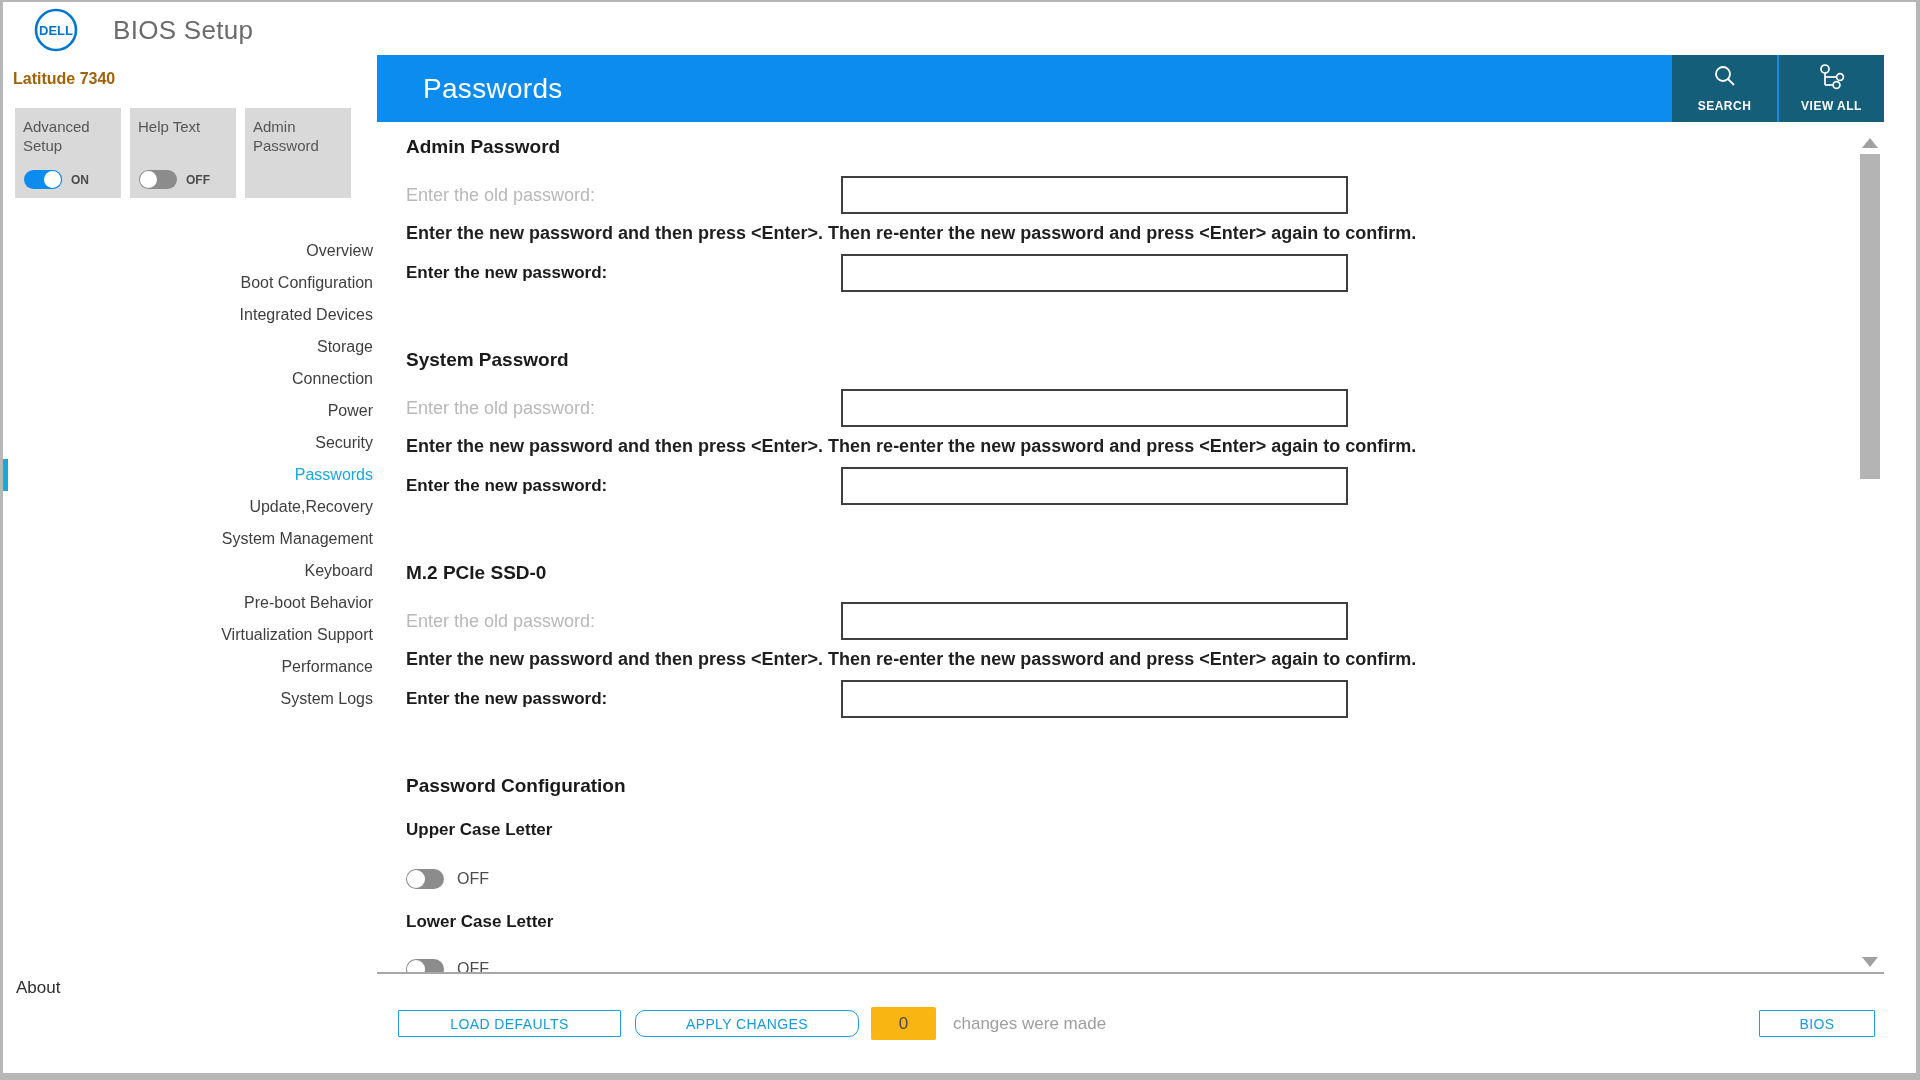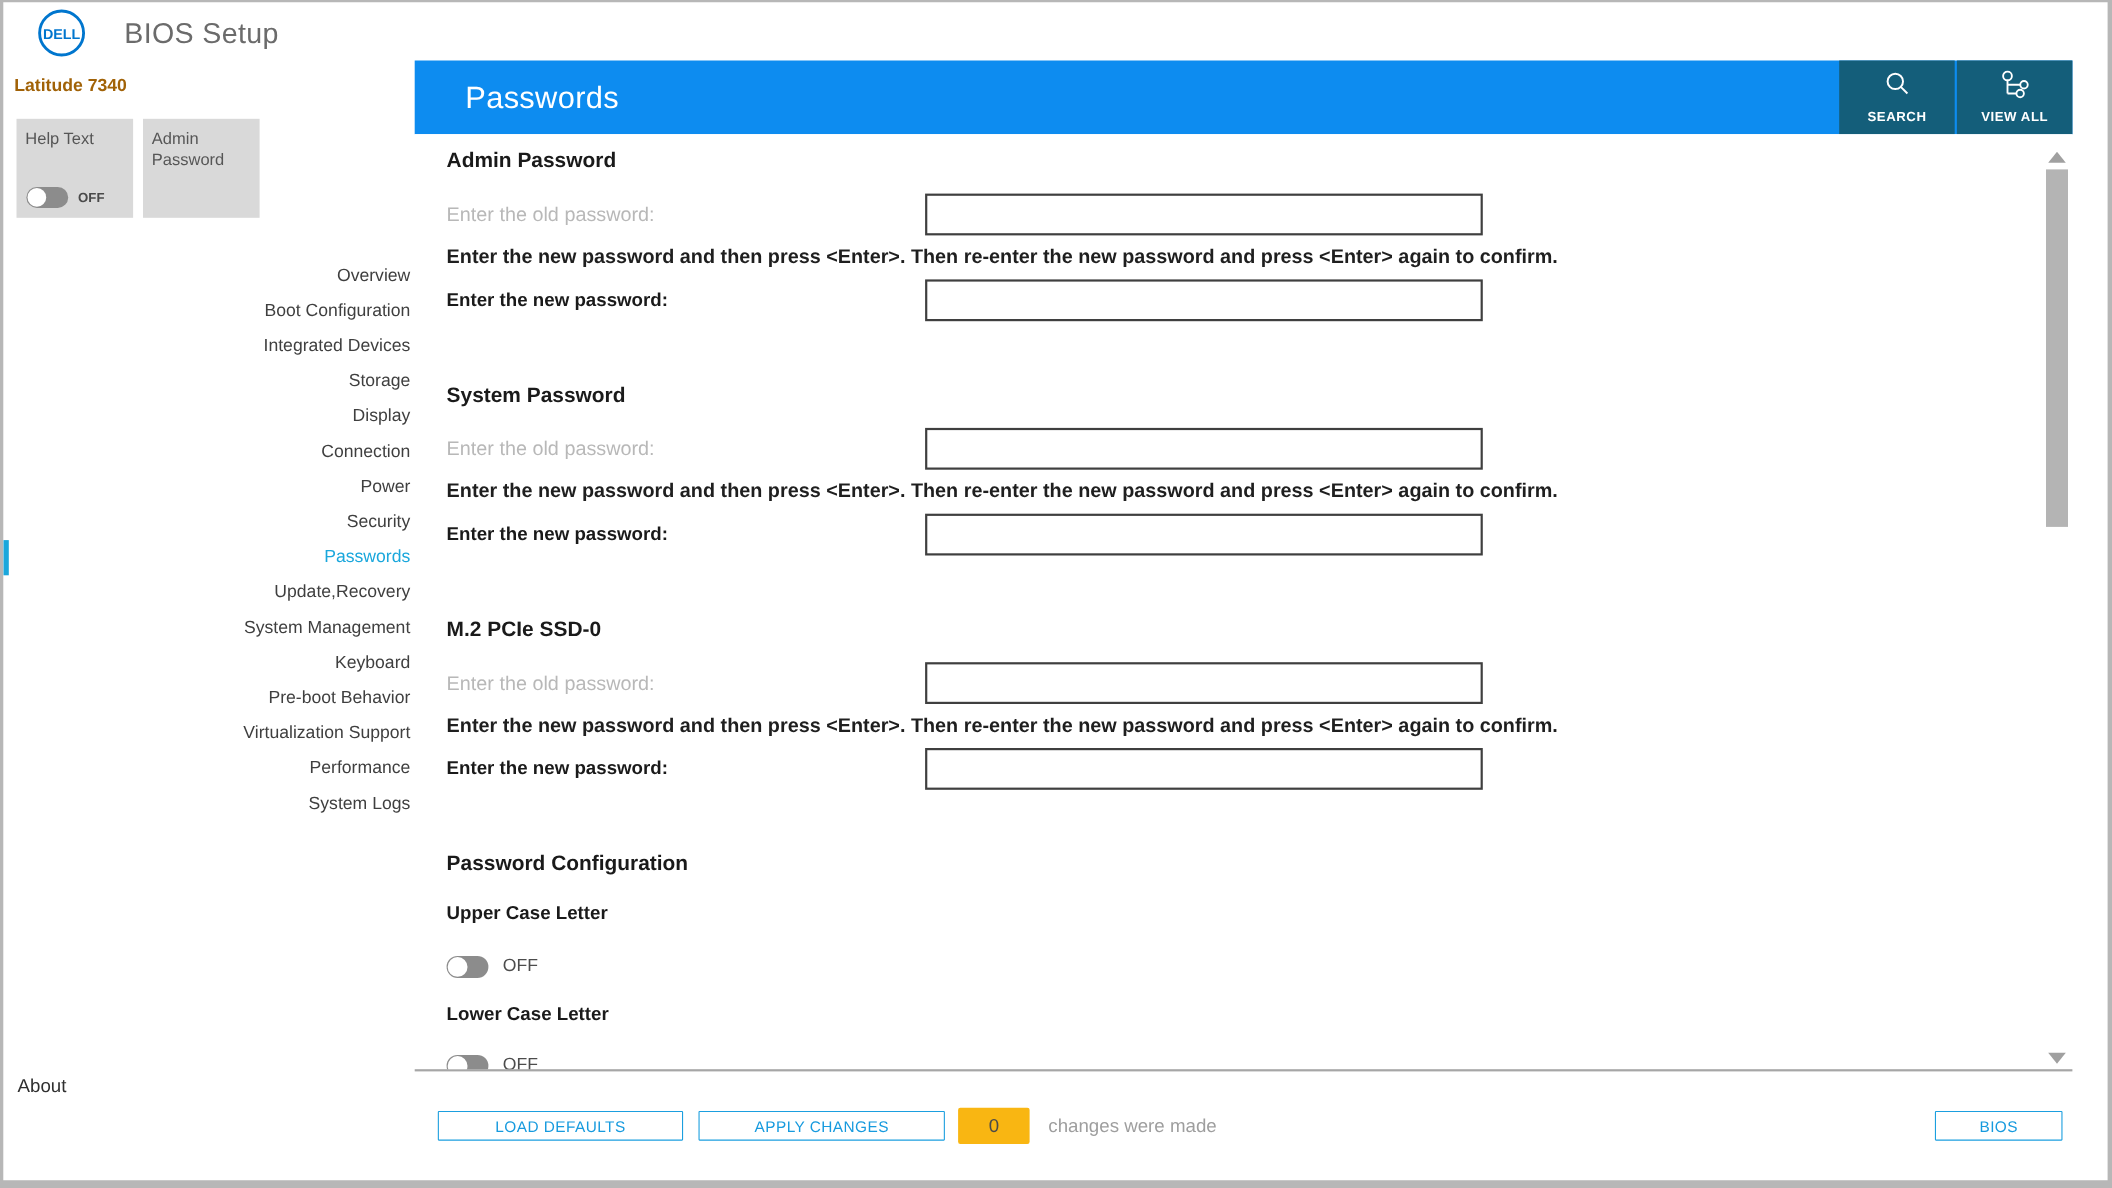--- a/index.html
+++ b/index.html
@@ -60,58 +60,66 @@
 
   
   .sb-up, .sb-down { position:absolute; left:1485px; width:0; height:0; border-left:8px solid transparent; border-right:8px solid transparent; cursor:pointer; }
   .sb-up   { top:16px;  border-bottom:10px solid #a0a0a0; }
   .sb-down { top:835px; border-top:10px solid #a0a0a0; }
   .sb-thumb { position:absolute; left:1483px; top:32px; width:20px; height:325px; background:#b4b4b4; cursor:pointer; }
 
   
   .ft-btn { position:absolute; top:1008px; height:27px; background:#fff; border:1px solid #1b9fdf; color:#169ade; font-size:14px; letter-spacing:0.4px; font-family:"Liberation Sans", sans-serif; cursor:pointer; border-radius:1px; }
   .btn-load  { left:395px; width:223px; }
-  .btn-apply { left:632px; width:224px; }
+  .btn-apply { left:632px; width:224px;border-radius:10px; }
   .btn-exit  { left:1756px; width:116px; }
   .badge { position:absolute; left:868px; top:1005px; width:65px; height:33px; background:#f9b612; color:#4a4a4a; font-size:17px; text-align:center; line-height:33px; border-radius:2px; }
   .changes-text { position:absolute; left:950px; top:1012px; font-size:17px; color:#9e9e9e; }
 </style>
 </head>
 <body>
 
 <div class="page">
 
   <svg class="logo" viewBox="0 0 46 46">
     <circle cx="23" cy="23" r="20" fill="none" stroke="#0076ce" stroke-width="2.6"></circle>
     <text x="23" y="28" text-anchor="middle" font-size="13" font-weight="bold" fill="#0076ce" font-family="Liberation Sans, sans-serif">DELL</text>
   </svg>
   <div class="app-title">BIOS Setup</div>
   <div class="model">Latitude 7340</div>
 
   <div class="cards">
     <div class="card">
+      <div class="card-label">Advanced Setup</div>
+      <div class="toggle-row">
+        <div class="toggle on">
+            <div class="knob"></div>
+          </div>
+        <span class="state-label">ON</span>
+      </div>
+    </div>
+    <div class="card">
       <div class="card-label">Help Text</div>
       <div class="toggle-row">
         <div class="toggle off">
             <div class="knob"></div>
           </div>
         <span class="state-label">OFF</span>
       </div>
     </div>
     <div class="card">
       <div class="card-label">Admin Password</div>
     </div>
   </div>
 
   <ul class="nav">
     <li>Overview</li>
     <li>Boot Configuration</li>
     <li>Integrated Devices</li>
     <li>Storage</li>
-    <li>Display</li>
     <li>Connection</li>
     <li>Power</li>
     <li>Security</li>
     <li class="active">Passwords</li>
     <li>Update,Recovery</li>
     <li>System Management</li>
     <li>Keyboard</li>
     <li>Pre-boot Behavior</li>
     <li>Virtualization Support</li>
     <li>Performance</li>

